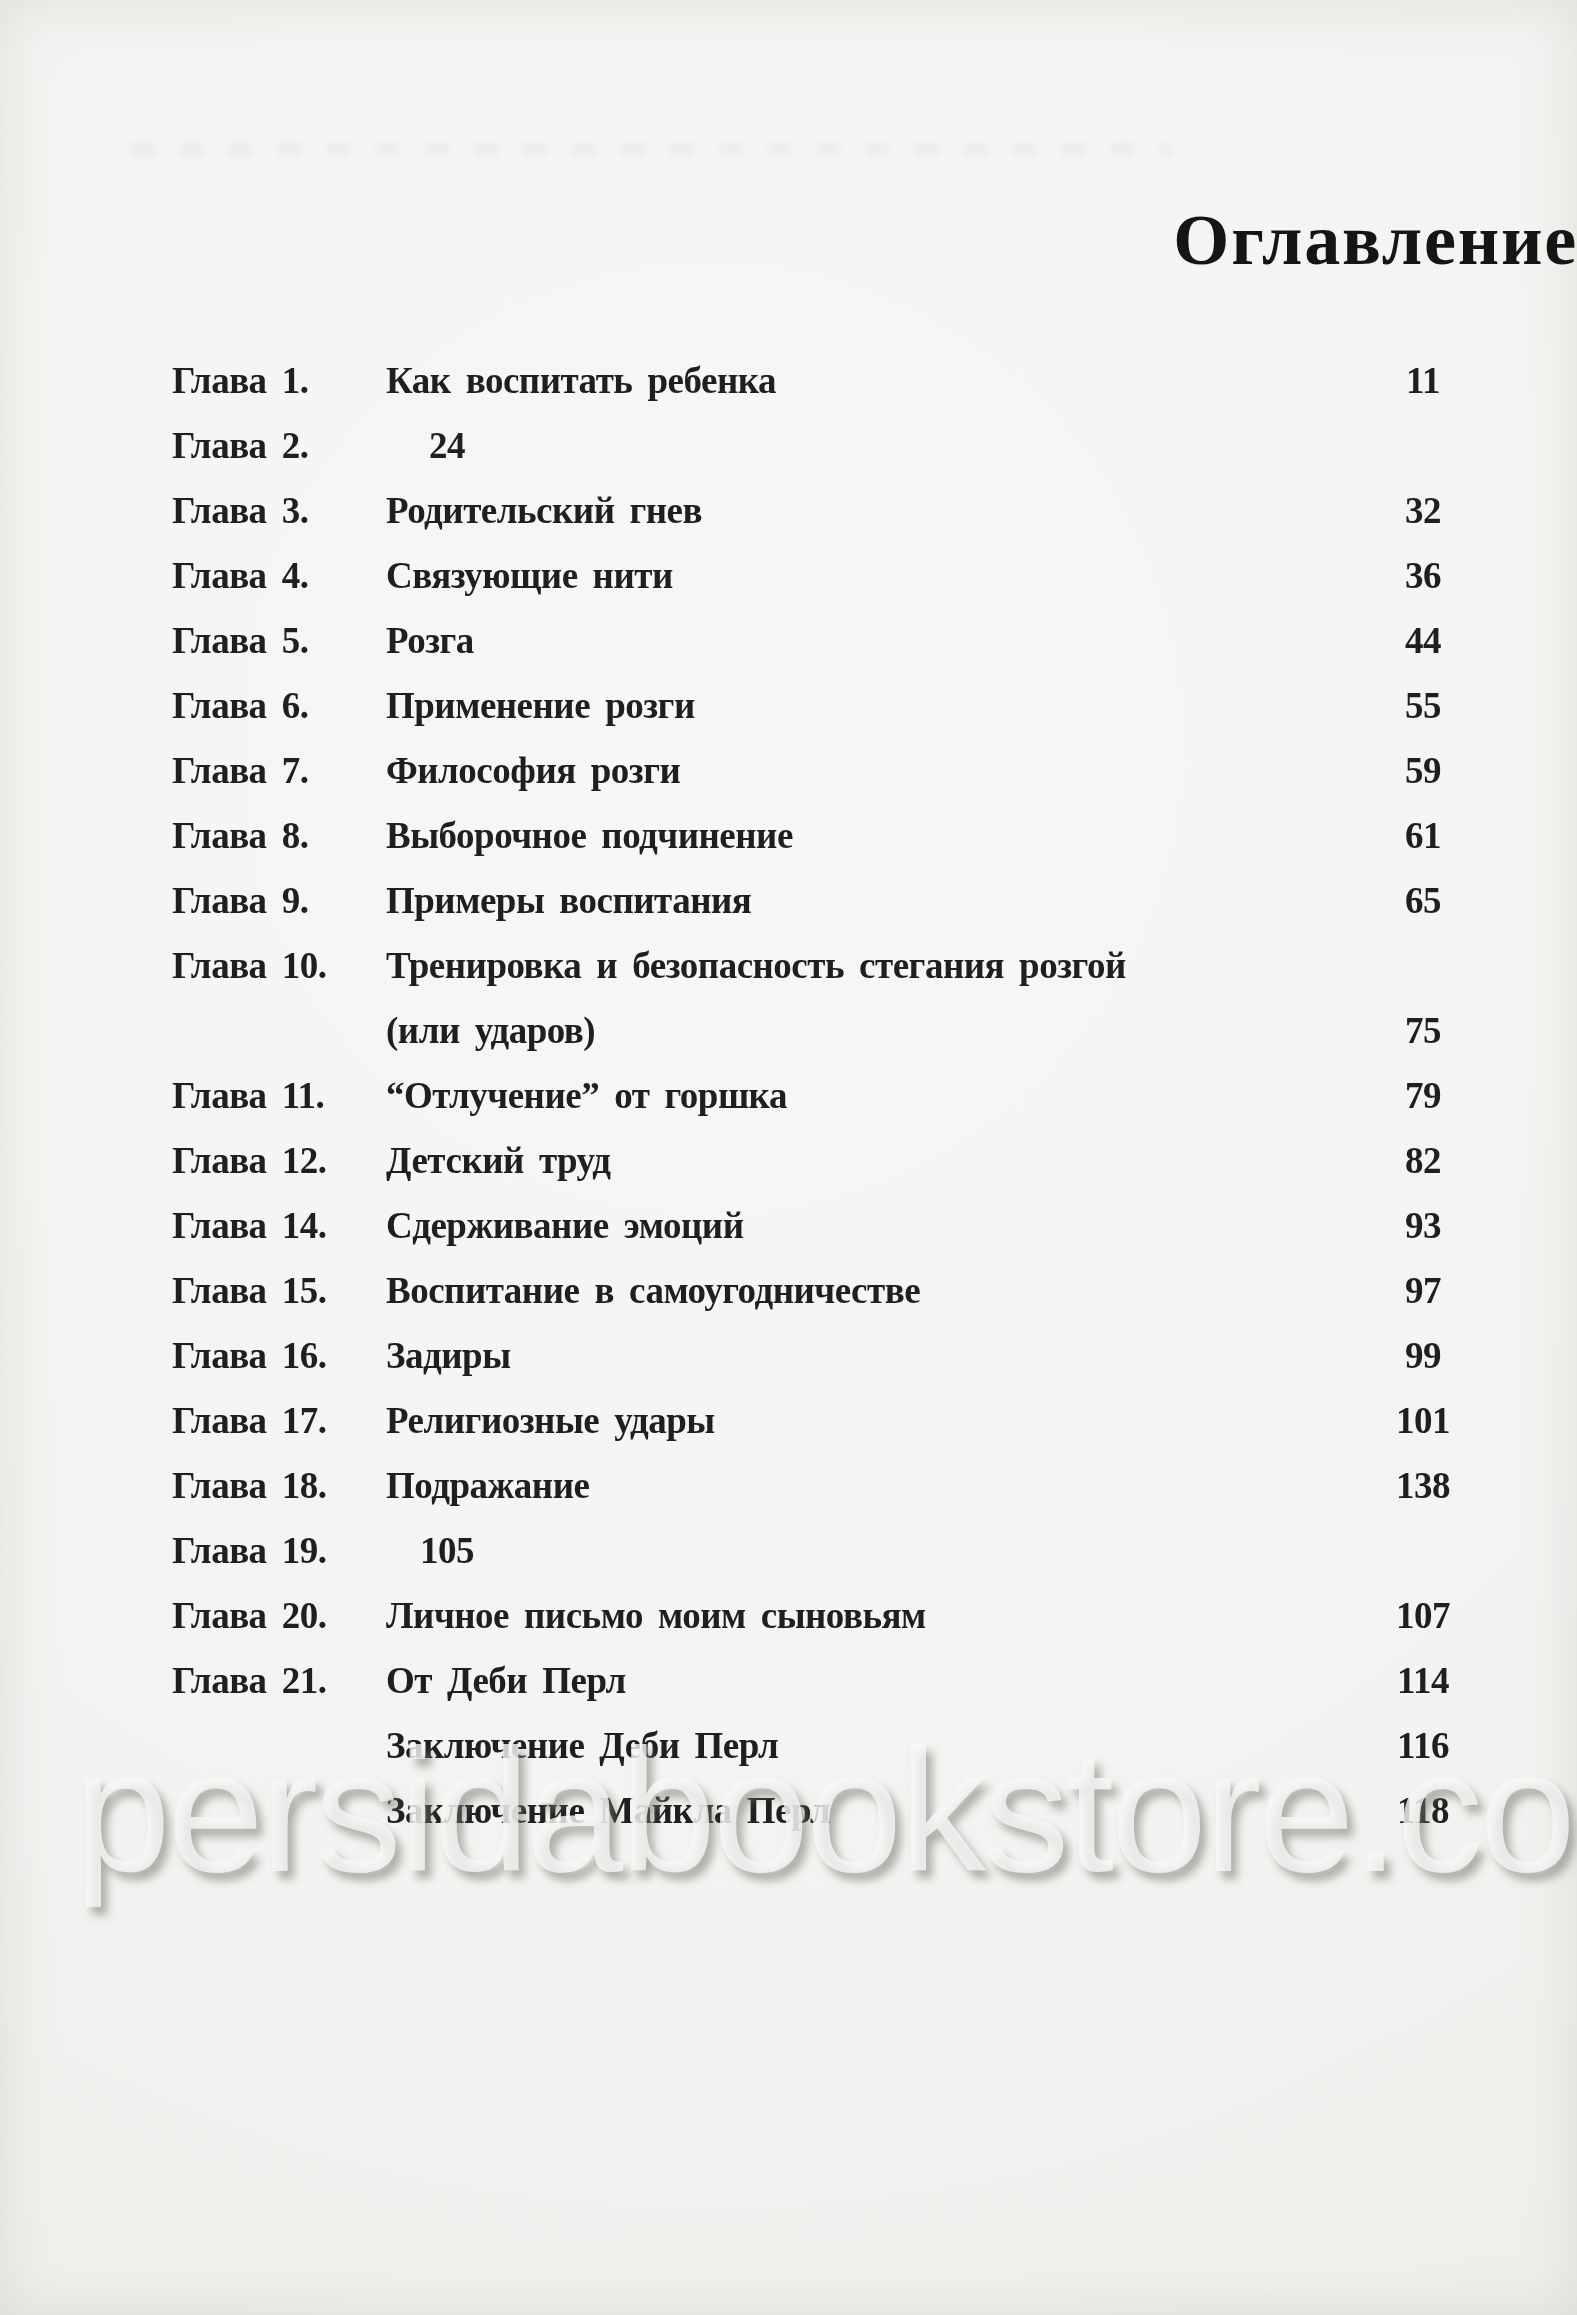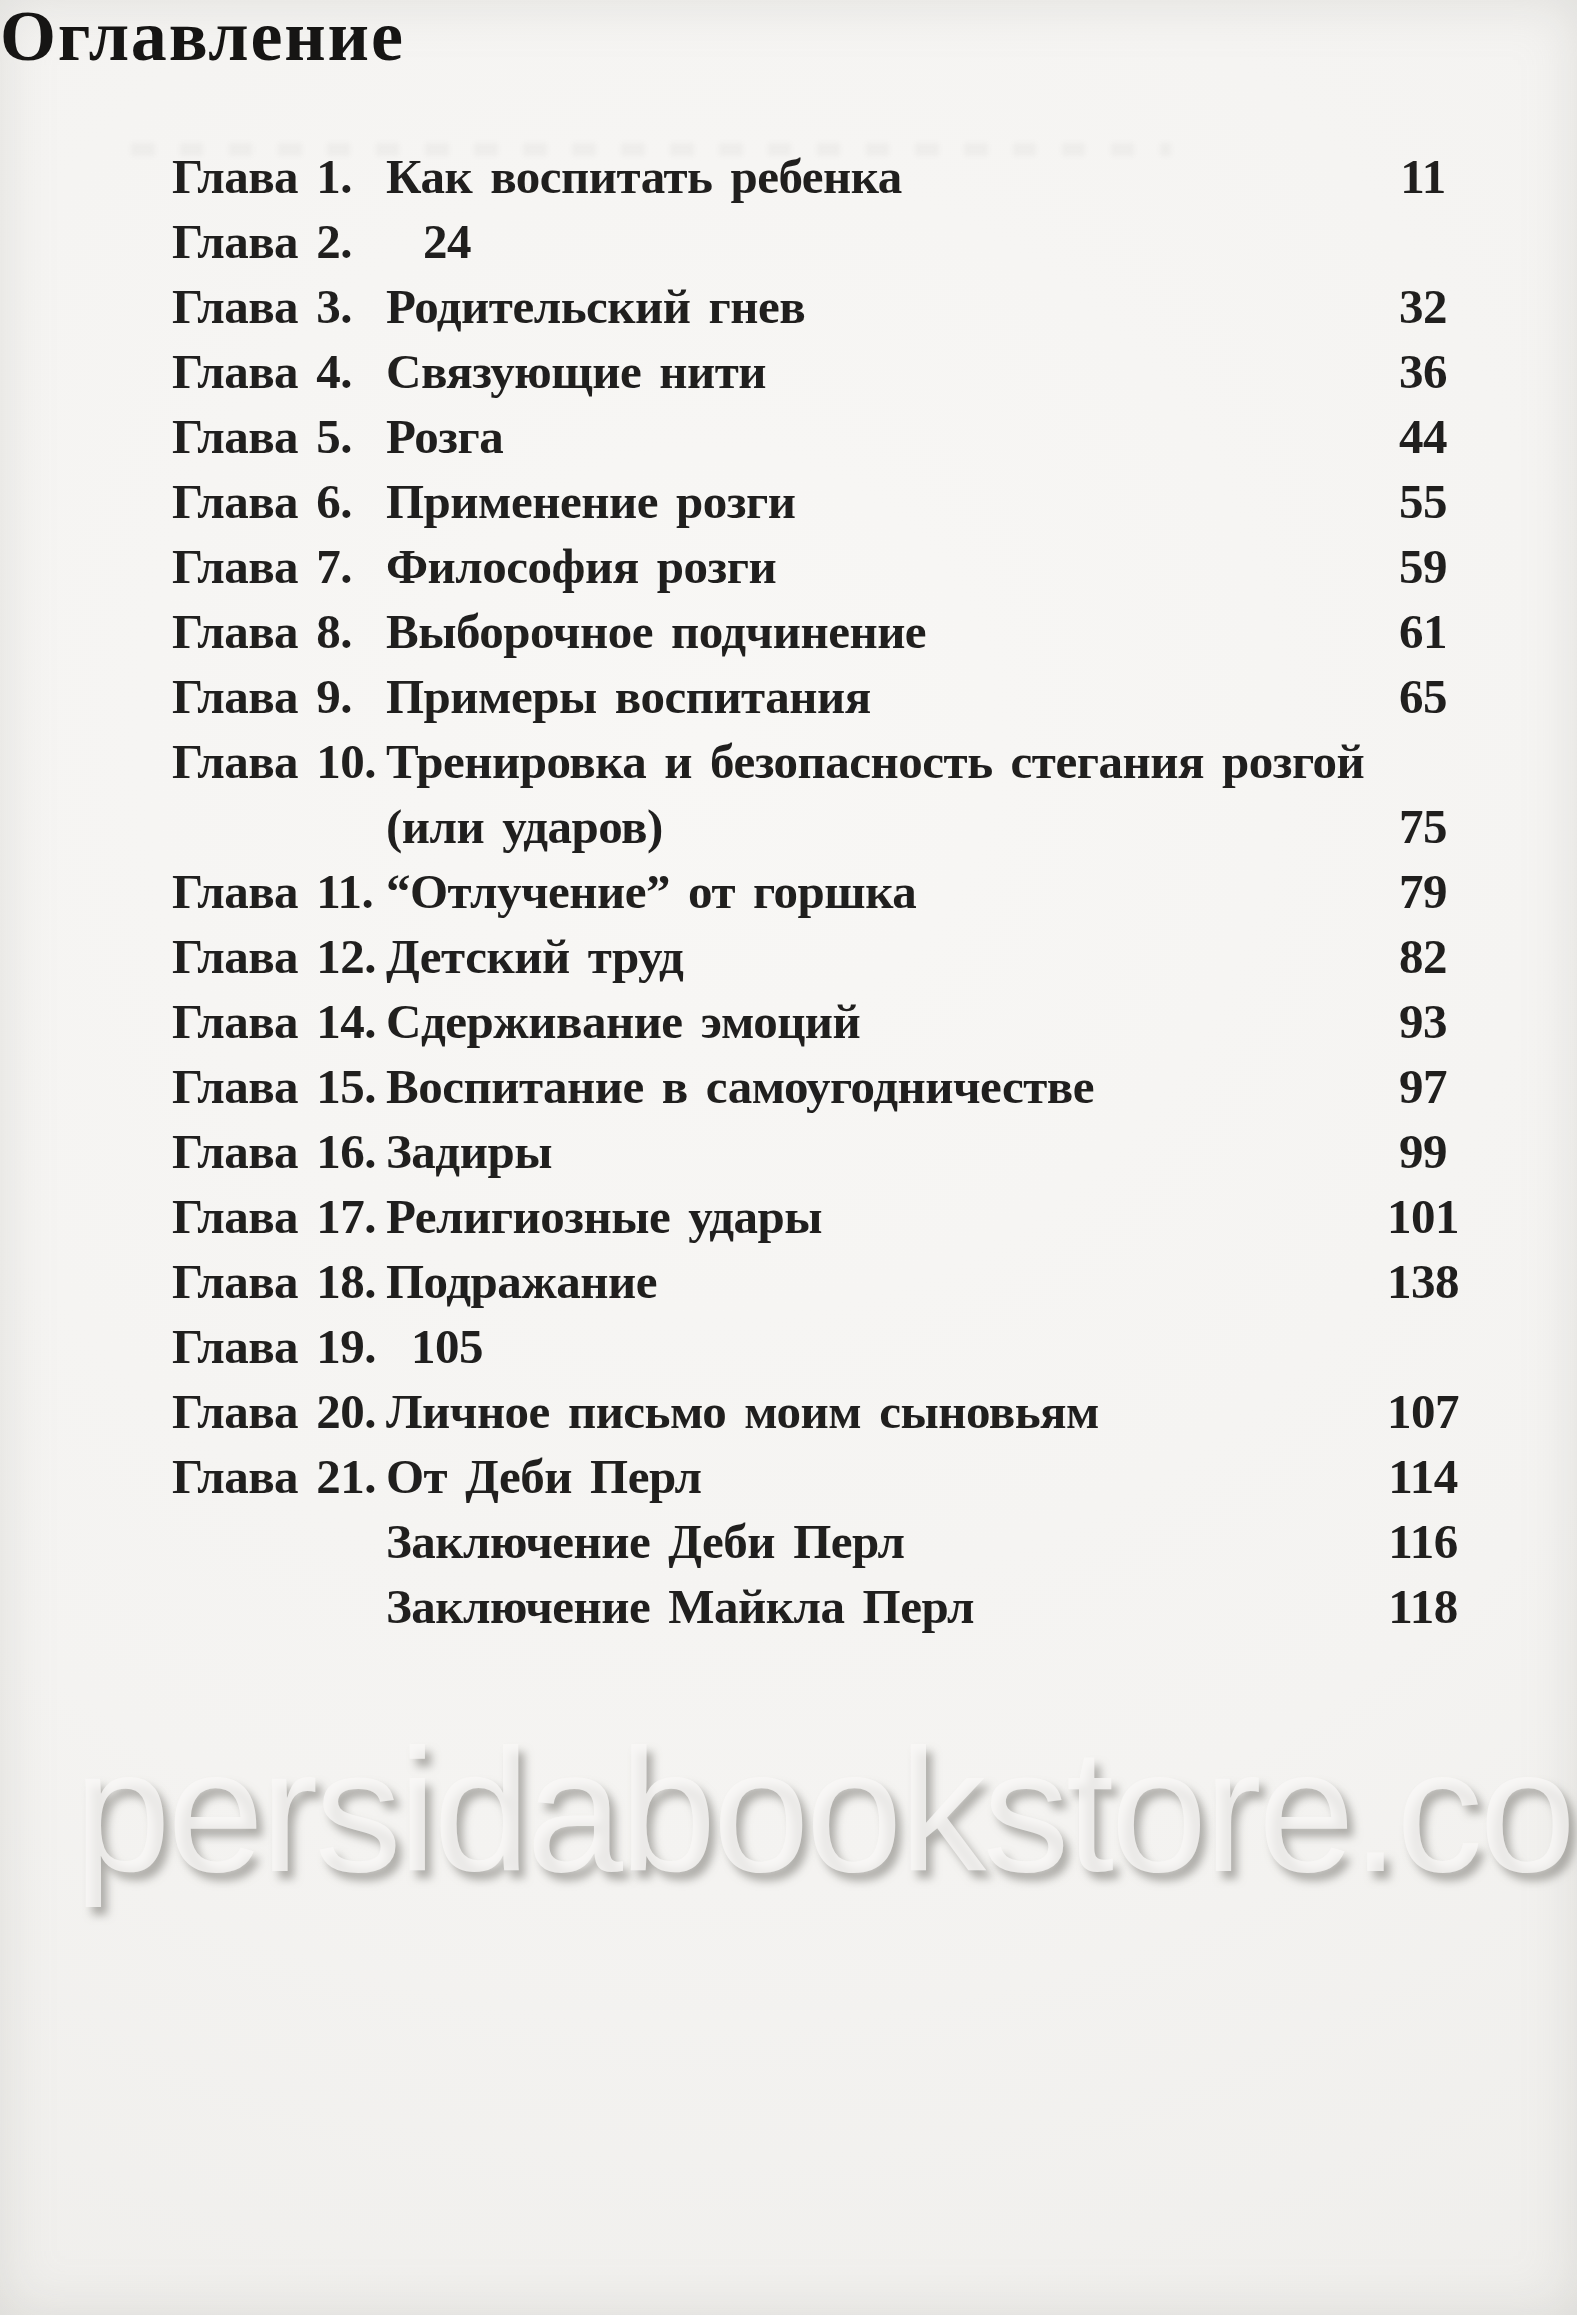--- a/index.html
+++ b/index.html
@@ -19,37 +19,38 @@
     position: absolute;
     top: 143px; left: 131px;
     width: 1040px; height: 12.7px;
     background: repeating-linear-gradient(90deg,
       rgba(150,148,144,0.35) 0 23.5px, rgba(150,148,144,0) 23.5px 49px);
     opacity: 0.22;
     filter: blur(2.7px);
   }
   .page-title {
     margin: 0;
-    text-align: left;
+    padding-top: 204px;
+    text-align: right;
     font-size: 72px;
     line-height: 1;
     font-weight: 700;
     letter-spacing: 1.8px;
     color: #161514;
   }
   .toc {
     margin: 72px 0 0 0;
     padding: 0 94px 0 172px;
   }
   .toc-row {
     display: flex;
     align-items: baseline;
     height: 65px;
     line-height: 65px;
-    font-size: 49px;
+    font-size: 37px;
     font-weight: 700;
     letter-spacing: -0.5px;
     word-spacing: 6.3px;
     color: #201f1e;
   }
   .toc-label {
     flex: 0 0 214px;
     white-space: nowrap;
   }
   .toc-title {

